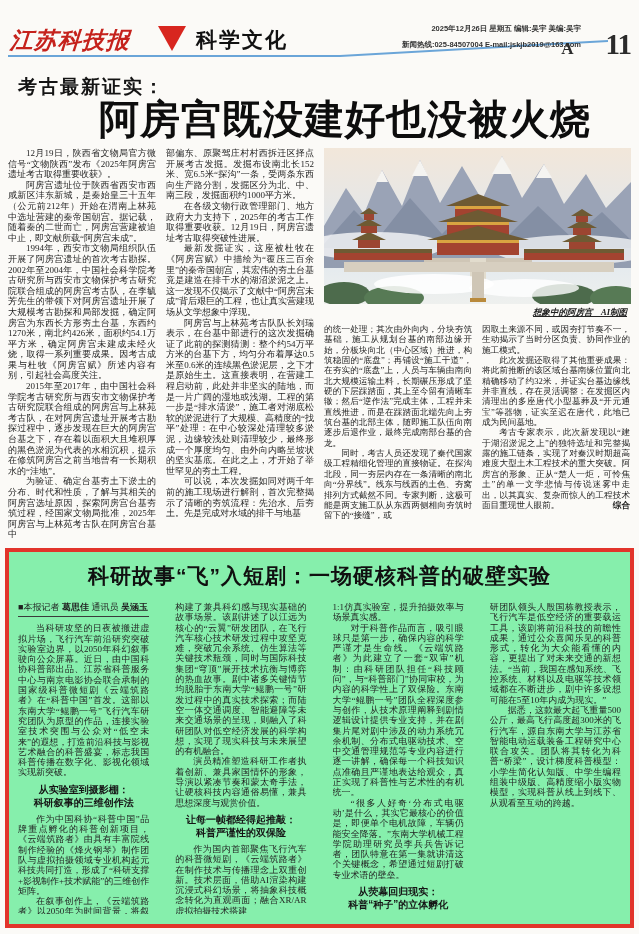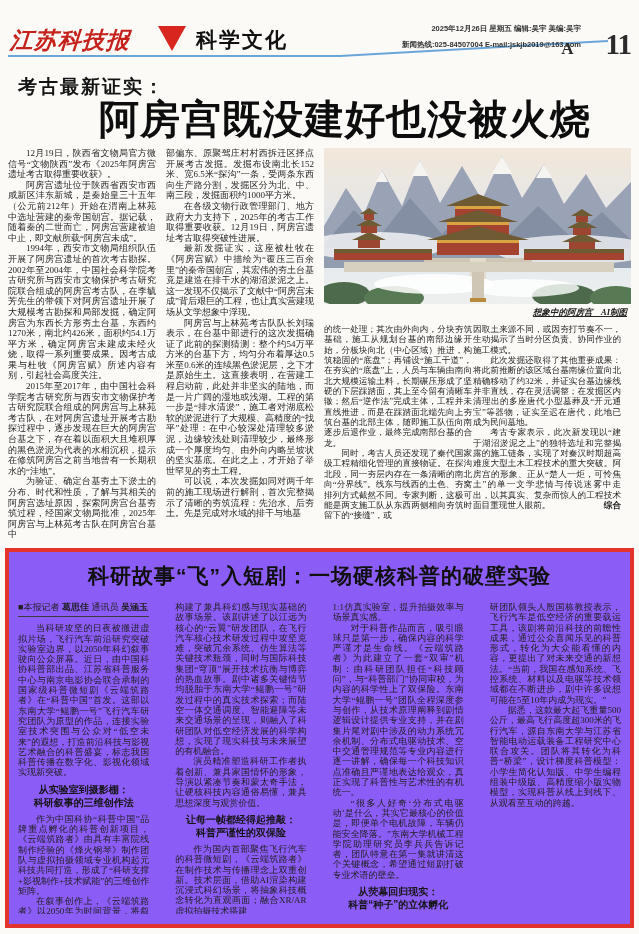--- a/index.html
+++ b/index.html
@@ -49,27 +49,27 @@
     display:flex;gap:10px;overflow:hidden;}
   .a1col{width:148px;font-size:9px;line-height:10.6px;text-align:justify;overflow:hidden;}
   .article1 p,.article2 p{margin:0;text-indent:2em;}
   .article1 p.cont,.article2 p.cont{text-indent:0;}
   .right-half{width:307px;display:flex;flex-direction:column;}
   .photo{width:307px;height:156px;overflow:hidden;background:#e9eef2;}
   .photo-caption{
     text-align:right;font-style:italic;font-size:8.5px;color:#222;
     margin:3px 4px 5px 0;font-weight:bold;text-decoration:underline;
   }
-  .rcols{display:flex;gap:1px;flex:1;overflow:hidden;}
+  .rcols{display:flex;gap:10px;flex:1;overflow:hidden;}
   .rcol{width:148px;font-size:8.6px;line-height:10.35px;text-align:justify;overflow:hidden;}
   .closing{ text-align:right;font-weight:bold;margin-top:-10.35px;}
   
   .article2{
     position:absolute;left:5px;top:548px;width:629px;height:380px;
-    box-sizing:border-box;border:4px solid #e2342b;background:#8b5cf6;
+    box-sizing:border-box;border:4px solid #e2342b;background:#86efac;
     padding:5px 9px 6px 9px;overflow:hidden;
   }
   .headline2{
     text-align:center;font-family:"Liberation Sans","DejaVu Sans",sans-serif;
     font-size:21px;font-weight:bold;color:#101010;letter-spacing:1px;
     margin:5px 0 12px 0;white-space:nowrap;
   }
   .a2cols{display:flex;gap:26px;height:312px;overflow:hidden;}
   .a2col{width:146px;font-size:9px;line-height:10.3px;text-align:justify;overflow:hidden;}
   .byline{

